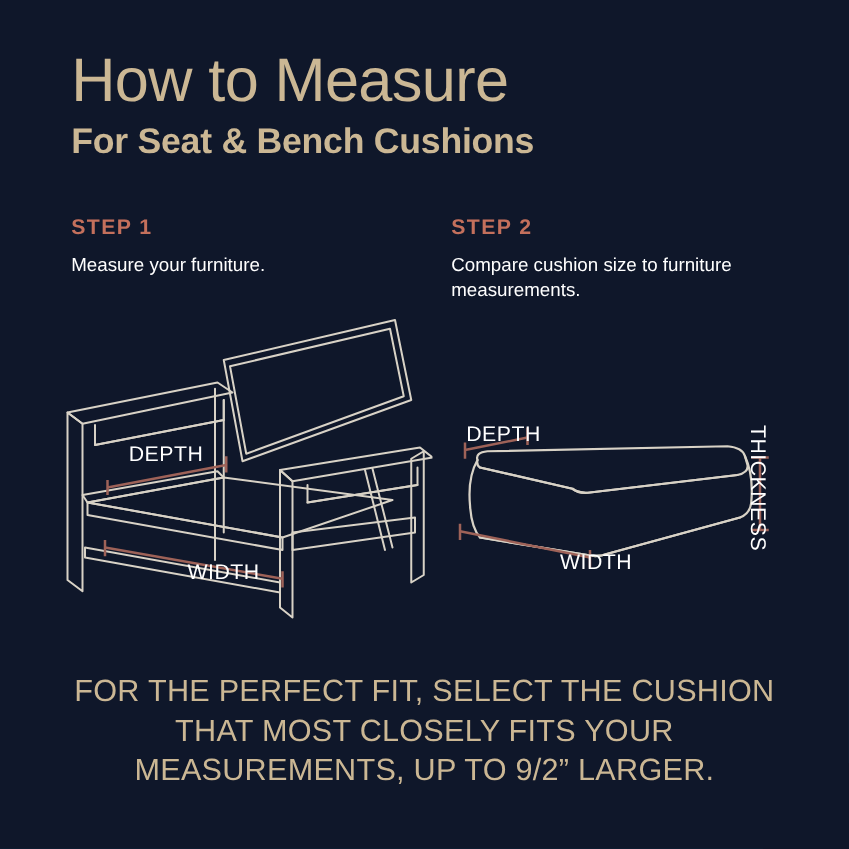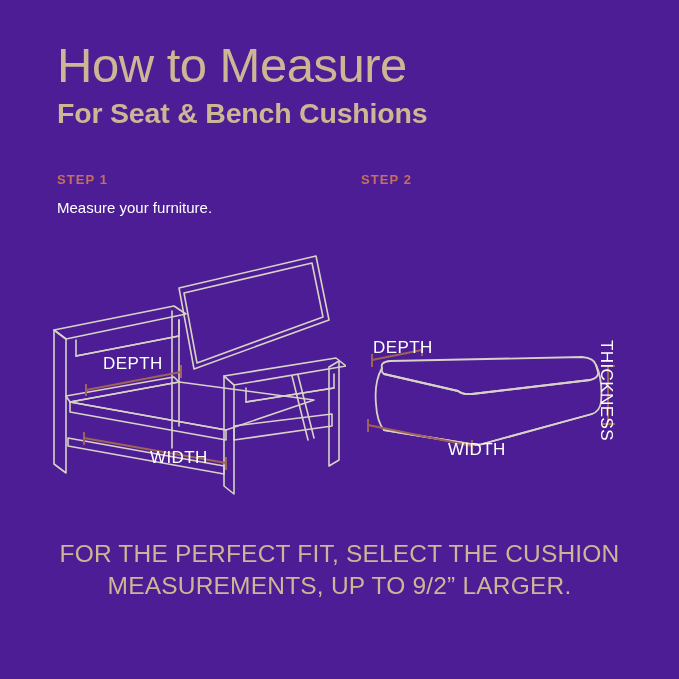--- a/index.html
+++ b/index.html
@@ -10,21 +10,21 @@
     width: 679px;
     height: 679px;
     background: #0e3750;
     font-family: "Liberation Sans", sans-serif;
     overflow: hidden;
     position: relative;
   }
   .page {
     position: absolute;
     inset: 0;
-    background: #4c1d95;
+    background: #0f172a;
   }
 
   
   .header {
     position: absolute;
     left: 57px;
     top: 40px;
     width: 580px;
   }
   .title {
@@ -54,21 +54,21 @@
     display: flex;
   }
   .step-col {
     width: 262px;
   }
   .step-col.second {
     margin-left: 42px;
   }
   .step-kicker {
     color: #c4705c;
-    font-size: 13px;
+    font-size: 17px;
     font-weight: bold;
     letter-spacing: 1.1px;
   }
   .step-text {
     color: #ffffff;
     font-size: 15px;
     line-height: 1.33;
     margin-top: 11px;
     font-weight: 400;
   }
@@ -131,20 +131,21 @@
     <div class="subtitle">For Seat &amp; Bench Cushions</div>
   </div>
 
   <div class="steps">
     <div class="step-col">
       <div class="step-kicker">STEP 1</div>
       <div class="step-text">Measure your furniture.</div>
     </div>
     <div class="step-col second">
       <div class="step-kicker">STEP 2</div>
+      <div class="step-text">Compare cushion size to furniture measurements.</div>
     </div>
   </div>
 
   <div class="diagram-area">
 
     <div class="chair-wrap">
       <svg width="300" height="248" viewBox="0 0 300 248">
         <g fill="none" stroke="#d8d2c6" stroke-width="1.6" stroke-linejoin="round" stroke-linecap="round">
 
           <polygon points="133,40 270,8 283,72 148,121"></polygon>
@@ -235,16 +236,17 @@
 
       <div class="dim-label" style="left:13px; top:2px;">DEPTH</div>
       <div class="dim-label" style="left:88px; top:104px;">WIDTH</div>
       <div class="dim-label vertical" style="left:256px; top:4px;">THICKNESS</div>
     </div>
 
   </div>
 
   <div class="footer">
     <div class="footer-line">FOR THE PERFECT FIT, SELECT THE CUSHION</div>
+    <div class="footer-line">THAT MOST CLOSELY FITS YOUR</div>
     <div class="footer-line">MEASUREMENTS, UP TO 9/2” LARGER.</div>
   </div>
 
 </div>
 
 </body></html>

